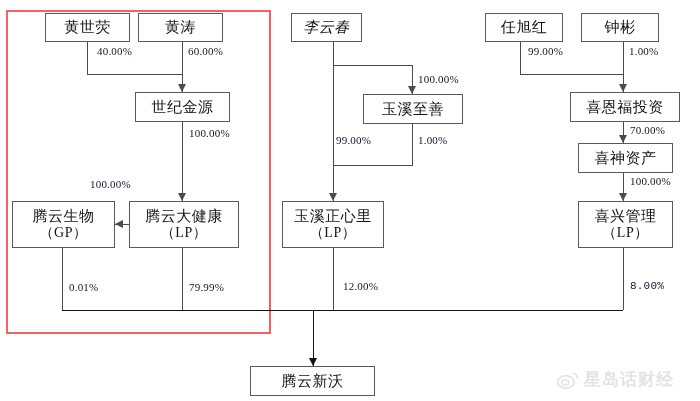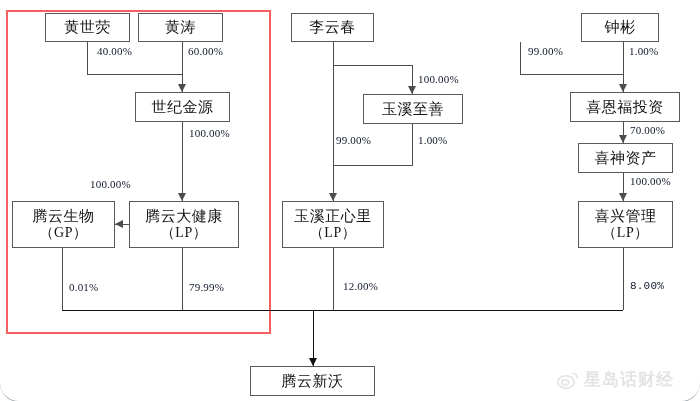--- a/index.html
+++ b/index.html
@@ -3,21 +3,20 @@
 <meta charset="utf-8">
 <style>
   html,body{margin:0;padding:0;background:#ffffff;}
   #stage{
     position:relative;
     width:700px;height:401px;
     background:#ffffff;
     font-family:"Liberation Serif","DejaVu Serif",serif;
     overflow:hidden;
     border-bottom:1px solid #9aa0a6;
-    border-radius:19px;
   }
   
   .node{
     position:absolute;
     box-sizing:border-box;
     border:1.3px solid #5a5a5a;
     background:#ffffff;
     color:#141414;
     display:flex;
     flex-direction:column;
@@ -87,22 +86,25 @@
 <div id="stage">
 
   <div id="highlight" style="left:6px;top:10px;width:265px;height:324px;"></div>
 
   <div class="node" style="left:45px;top:13px;width:85px;height:29px;">
     <span>黄世荧</span>
   </div>
   <div class="node" style="left:138px;top:13px;width:85px;height:29px;">
     <span>黄涛</span>
   </div>
-  <div class="node" style="left:291px;top:13px;width:83px;height:29px;">
+  <div class="node" style="left:291px;top:13px;width:71px;height:29px;font-style:italic;">
     <span>李云春</span>
+  </div>
+  <div class="node" style="left:485px;top:13px;width:78px;height:29px;">
+    <span>任旭红</span>
   </div>
   <div class="node" style="left:581px;top:13px;width:78px;height:29px;">
     <span>钟彬</span>
   </div>
 
   <div class="node" style="left:135px;top:92px;width:95px;height:30px;">
     <span>世纪金源</span>
   </div>
   <div class="node" style="left:363px;top:94px;width:100px;height:30px;">
     <span>玉溪至善</span>

